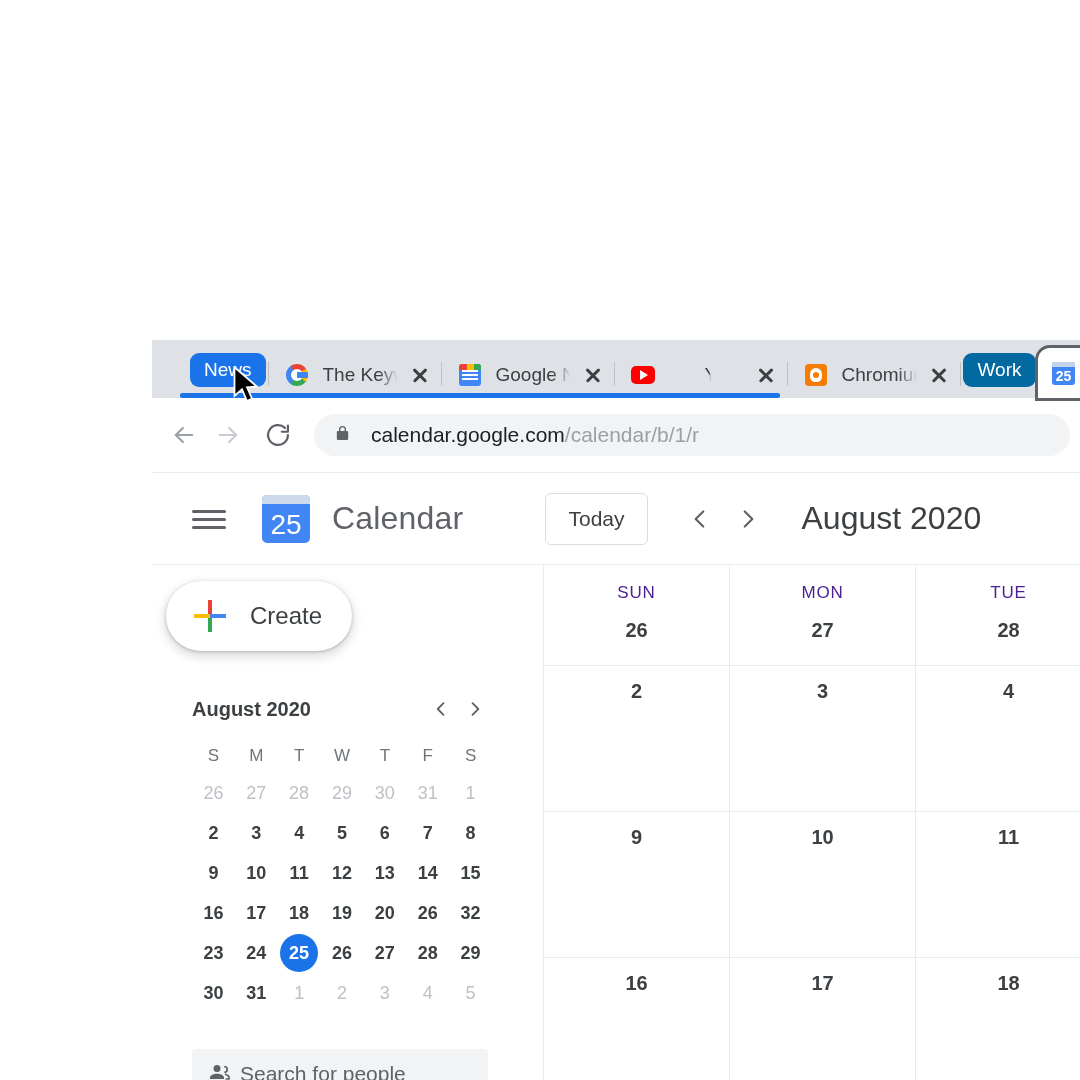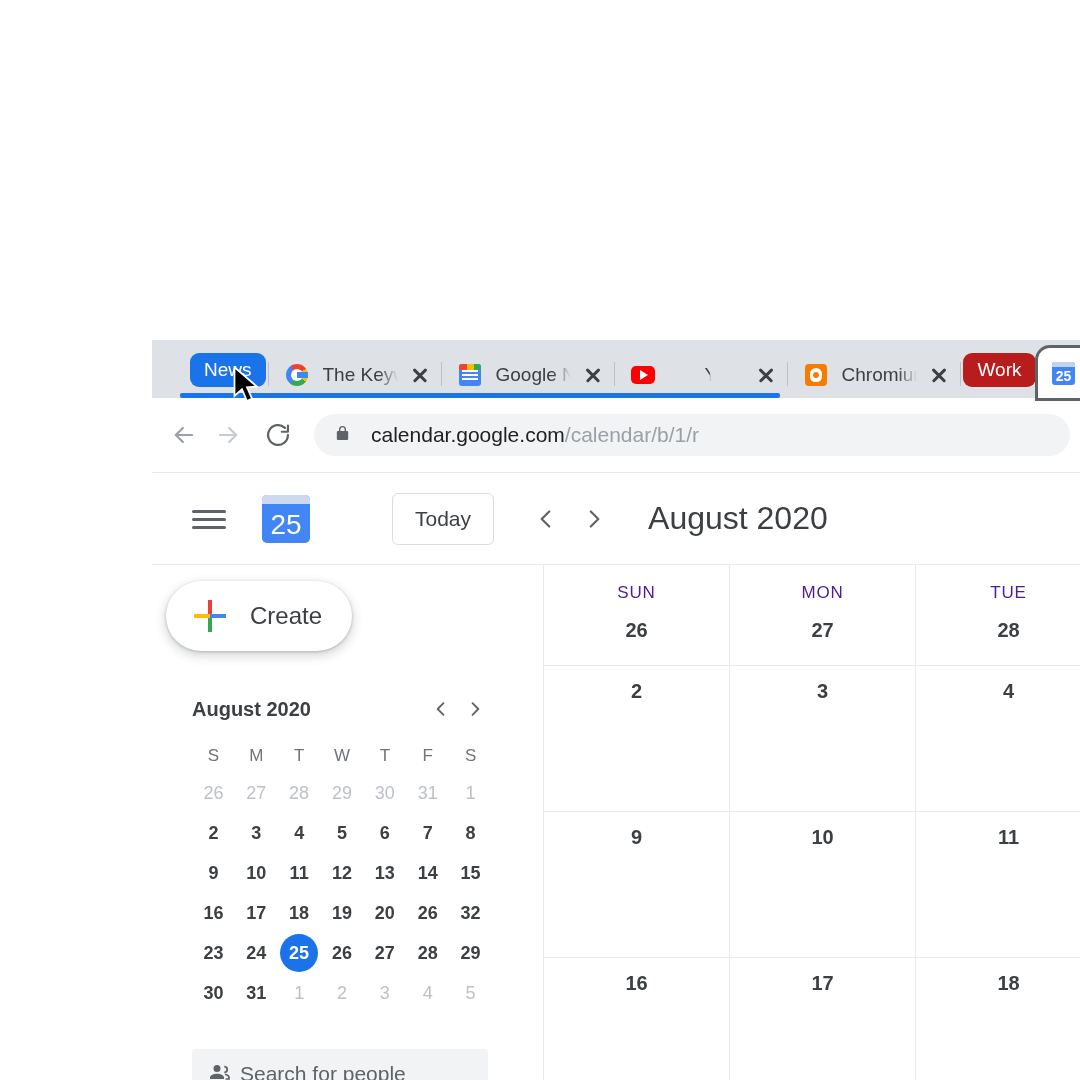--- a/index.html
+++ b/index.html
@@ -37,21 +37,21 @@
     display: flex; align-items: center;
     padding: 0 14px;
     margin-bottom: 11px;
     font-size: 19px;
     font-weight: 400;
     color: #ffffff;
     position: relative;
     flex: 0 0 auto;
   }
   .tabgroup-pill.blue { background: #1a73e8; }
-  .tabgroup-pill.gray { background: #b91c1c; padding-left: 15px; }
+  .tabgroup-pill.gray { background: #0369a1; padding-left: 15px; }
 
   .group-underline {
     position: absolute;
     bottom: 0; height: 5px;
     background: #1a73e8;
     border-radius: 2px;
   }
 
   .tab {
     height: 46px;
@@ -480,20 +480,21 @@
 
     <div class="cal-header">
       <div class="hamburger">
         <span></span>
           <span></span>
           <span></span>
       </div>
       <div class="cal-logo">
         <span class="num">25</span>
       </div>
+      <div class="cal-title">Calendar</div>
       <div class="today-btn">
         <span>Today</span>
       </div>
       <div class="chev-btn first">
         <svg width="26" height="26" viewBox="0 0 24 24" fill="none" stroke="#5f6368" stroke-width="2" stroke-linecap="round" stroke-linejoin="round">
             <polyline points="15 5 8 12 15 19"></polyline>
           </svg>
       </div>
       <div class="chev-btn">
         <svg width="26" height="26" viewBox="0 0 24 24" fill="none" stroke="#5f6368" stroke-width="2" stroke-linecap="round" stroke-linejoin="round">

